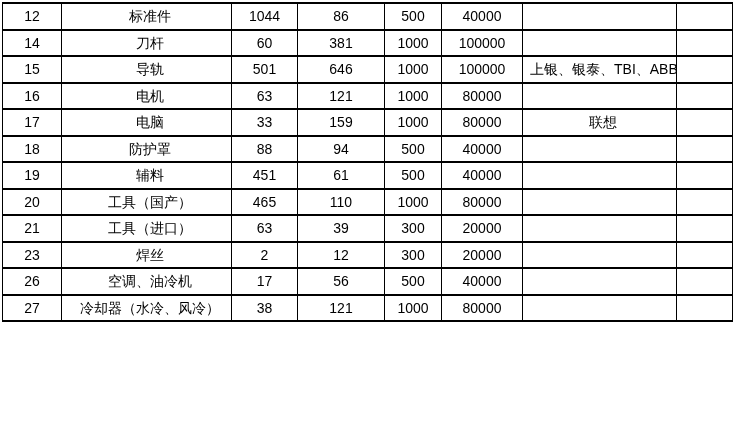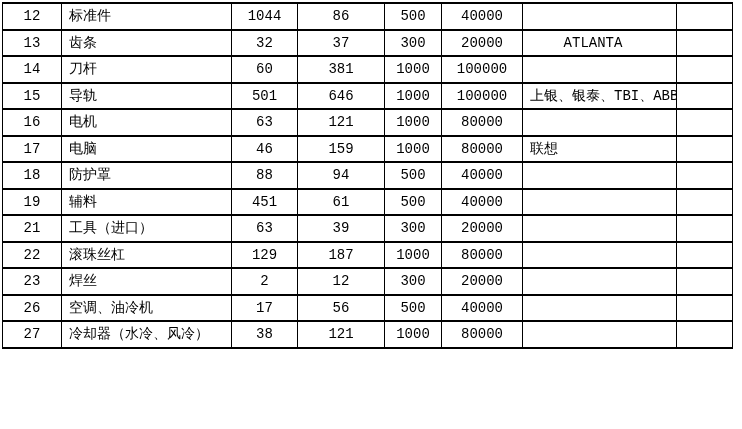--- a/index.html
+++ b/index.html
@@ -6,21 +6,21 @@
     margin: 0;
     padding: 0;
     background: #ffffff;
   }
   .stage {
     position: relative;
     width: 742px;
     height: 375px;
     background: #ffffff;
     overflow: hidden;
-    font-family: Liberation Mono, monospace;
+    font-family: Liberation Sans, sans-serif;
     color: #000000;
   }
   table.grid {
     position: absolute;
     left: 2px;
     top: 2px;
     border-collapse: collapse;
     table-layout: fixed;
     width: 730px;
   }
@@ -31,21 +31,21 @@
     border-bottom: 2px solid #000000;
     height: 24.5px;
     padding: 0;
     font-size: 14px;
     line-height: 24px;
     vertical-align: middle;
     white-space: pre;
     overflow: hidden;
   }
   table.grid td.center { text-align: center; }
-  table.grid td.left   { text-align: left; padding-left: 7px; }
+  table.grid td.left   { text-align: center; padding-left: 7px; }
 </style>
 </head>
 <body>
 
 <div class="stage">
   <table class="grid">
     <colgroup>
       <col style="width:59px">
       <col style="width:170px">
       <col style="width:66px">
@@ -57,30 +57,20 @@
     </colgroup>
     <tbody>
         <tr>
           <td class="center">12</td>
           <td class="left">标准件</td>
           <td class="center">1044</td>
           <td class="center">86</td>
           <td class="center">500</td>
           <td class="center">40000</td>
           <td class="left"></td>
-          <td class="center"></td>
-        </tr>
-        <tr>
-          <td class="center">13</td>
-          <td class="left">齿条</td>
-          <td class="center">32</td>
-          <td class="center">37</td>
-          <td class="center">300</td>
-          <td class="center">20000</td>
-          <td class="left">    ATLANTA</td>
           <td class="center"></td>
         </tr>
         <tr>
           <td class="center">14</td>
           <td class="left">刀杆</td>
           <td class="center">60</td>
           <td class="center">381</td>
           <td class="center">1000</td>
           <td class="center">100000</td>
           <td class="left"></td>
@@ -102,21 +92,21 @@
           <td class="center">63</td>
           <td class="center">121</td>
           <td class="center">1000</td>
           <td class="center">80000</td>
           <td class="left"></td>
           <td class="center"></td>
         </tr>
         <tr>
           <td class="center">17</td>
           <td class="left">电脑</td>
-          <td class="center">46</td>
+          <td class="center">33</td>
           <td class="center">159</td>
           <td class="center">1000</td>
           <td class="center">80000</td>
           <td class="left">联想</td>
           <td class="center"></td>
         </tr>
         <tr>
           <td class="center">18</td>
           <td class="left">防护罩</td>
           <td class="center">88</td>
@@ -130,36 +120,36 @@
           <td class="center">19</td>
           <td class="left">辅料</td>
           <td class="center">451</td>
           <td class="center">61</td>
           <td class="center">500</td>
           <td class="center">40000</td>
           <td class="left"></td>
           <td class="center"></td>
         </tr>
         <tr>
+          <td class="center">20</td>
+          <td class="left">工具（国产）</td>
+          <td class="center">465</td>
+          <td class="center">110</td>
+          <td class="center">1000</td>
+          <td class="center">80000</td>
+          <td class="left"></td>
+          <td class="center"></td>
+        </tr>
+        <tr>
           <td class="center">21</td>
           <td class="left">工具（进口）</td>
           <td class="center">63</td>
           <td class="center">39</td>
           <td class="center">300</td>
           <td class="center">20000</td>
-          <td class="left"></td>
-          <td class="center"></td>
-        </tr>
-        <tr>
-          <td class="center">22</td>
-          <td class="left">滚珠丝杠</td>
-          <td class="center">129</td>
-          <td class="center">187</td>
-          <td class="center">1000</td>
-          <td class="center">80000</td>
           <td class="left"></td>
           <td class="center"></td>
         </tr>
         <tr>
           <td class="center">23</td>
           <td class="left">焊丝</td>
           <td class="center">2</td>
           <td class="center">12</td>
           <td class="center">300</td>
           <td class="center">20000</td>

